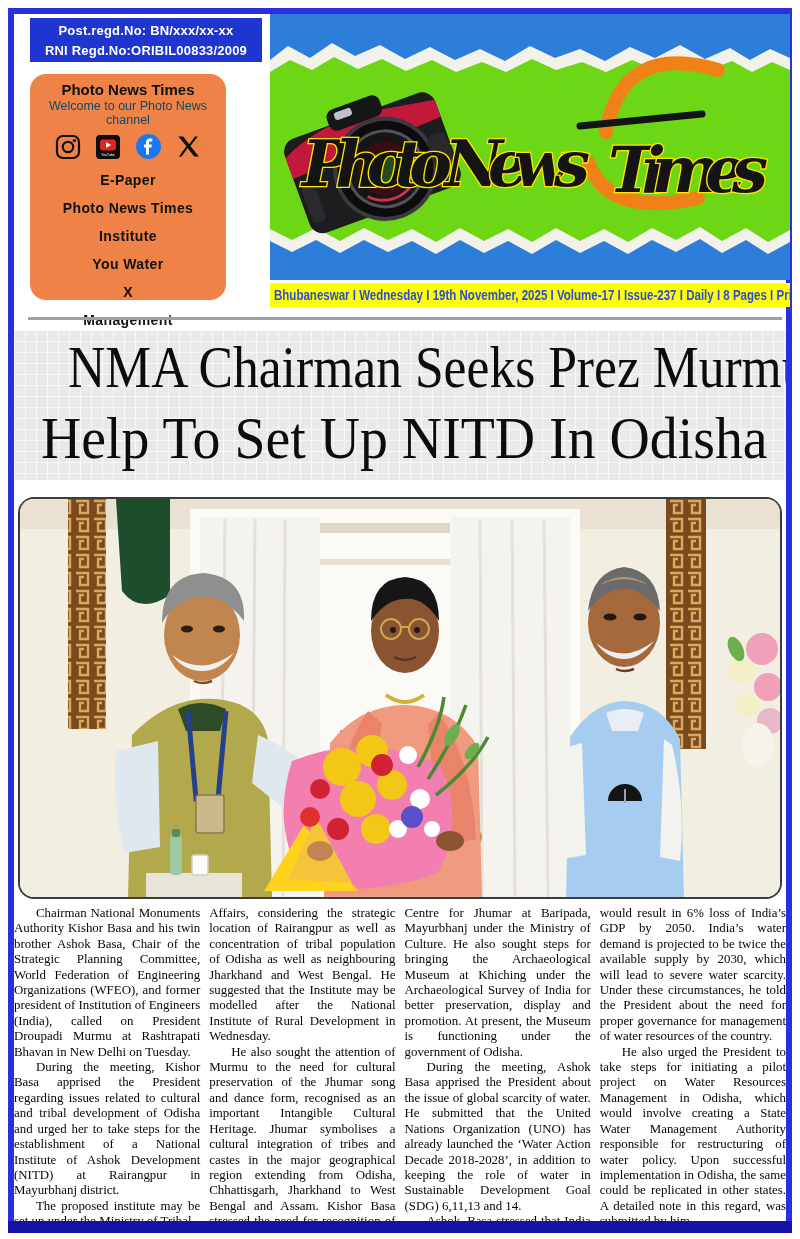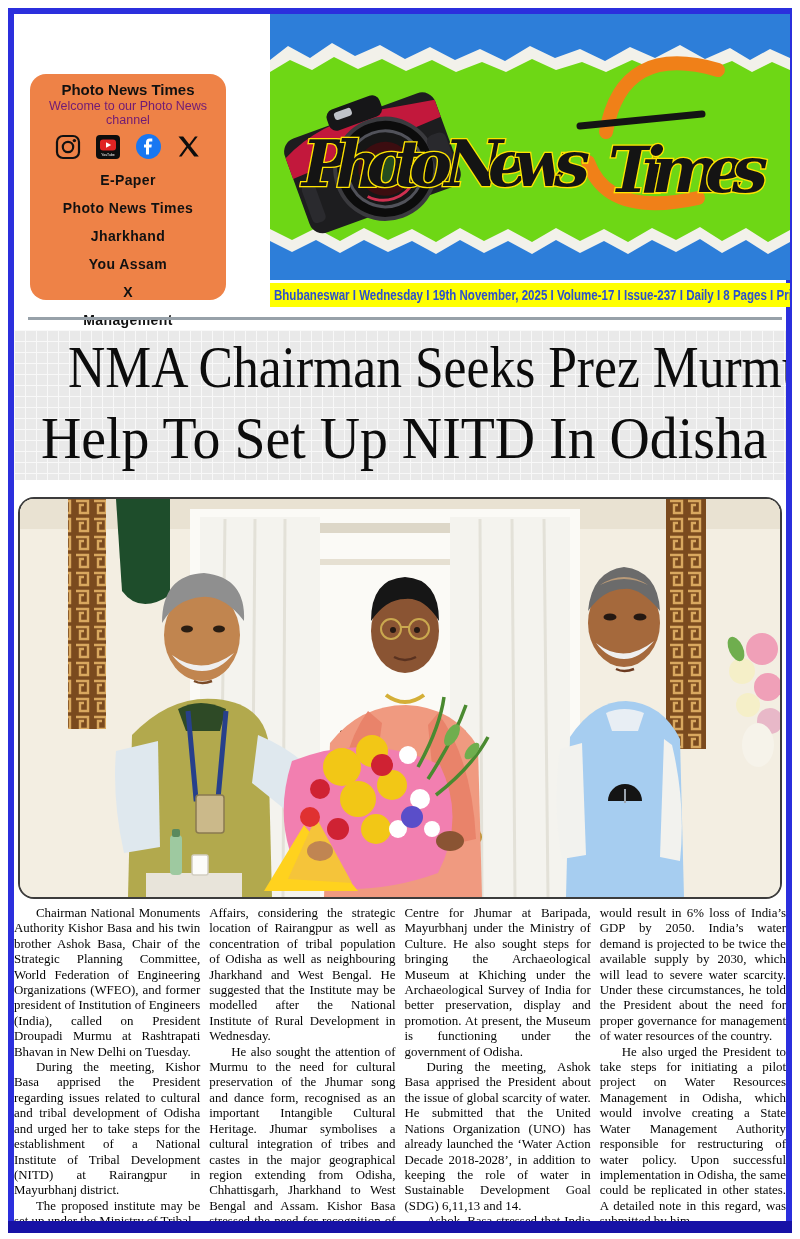--- a/index.html
+++ b/index.html
@@ -8,21 +8,21 @@
 
   .frame { position:absolute; left:8px; top:8px; width:784px; height:1225px; border:6px solid #2b2fdd; pointer-events:none; }
   .bottom-strip { position:absolute; left:8px; top:1221px; width:784px; height:12px; background:#1712a6; }
 
   
   .regd-box { position:absolute; left:30px; top:18px; width:232px; height:44px; background:#1f35cf; color:#fff;
     font-weight:bold; font-size:13px; line-height:1.55; text-align:center; padding-top:3px; letter-spacing:.2px; }
   .channel-box { position:absolute; left:30px; top:74px; width:196px; height:226px; background:#ee8247;
     border-radius:16px; text-align:center; padding-top:7px; }
   .channel-title { font-size:15px; font-weight:bold; color:#111; }
-  .channel-sub { font-size:12.5px; color:#701a75; margin-top:1px; }
+  .channel-sub { font-size:12.5px; color:#0c4a6e; margin-top:1px; }
   .icon-row { display:flex; justify-content:center; align-items:center; gap:14px; margin:6px 0 4px; }
   .icon-row svg { display:block; }
   .channel-link { font-size:14px; font-weight:bold; color:#111; margin-top:12px; letter-spacing:.4px; }
   .channel-copy { font-size:16px; font-weight:bold; color:#111; margin-top:8px; letter-spacing:.2px; }
 
   
   .masthead { position:absolute; left:270px; top:14px; width:520px; height:266px; }
   .dateline { position:absolute; left:270px; top:283px; width:520px; height:24px; background:#ffff00; overflow:hidden; }
   .dateline span { display:inline-block; white-space:nowrap; color:#2b50cf; font-weight:bold; font-size:14.5px;
     line-height:24px; transform:scaleX(.795); transform-origin:left center; padding-left:5px; }
@@ -51,20 +51,24 @@
   .col p { text-indent:1.7em; margin:0; }
   .col p.cont { text-indent:0; }
 </style>
 </head>
 <body>
 
 <div id="page">
 
   <div class="frame"></div>
 
+  <div class="regd-box">
+    <div>Post.regd.No:  BN/xxx/xx-xx</div>
+    <div>RNI  Regd.No:ORIBIL00833/2009</div>
+  </div>
 
   <div class="channel-box">
     <div class="channel-title">Photo News Times</div>
     <div class="channel-sub">Welcome to our Photo News channel</div>
     <div class="icon-row">
       <span>
         <svg width="26" height="26" viewBox="0 0 26 26">
           <rect x="2" y="2" width="22" height="22" rx="6" fill="none" stroke="#111" stroke-width="2.2"></rect>
           <circle cx="13" cy="13" r="5.2" fill="none" stroke="#111" stroke-width="2.2"></circle>
           <circle cx="19.4" cy="6.6" r="1.7" fill="#111"></circle>
@@ -85,22 +89,22 @@
         </svg>
       </span>
       <span>
         <svg width="25" height="25" viewBox="0 0 25 25">
           <path d="M2.5 2.5 L10.4 12.3 L2.9 22.5 H5.6 L11.7 14.1 L18.2 22.5 H22.8 L14.4 12 L21.7 2.5 H19 L13.2 10.3 L7.2 2.5 Z" fill="#0d0d0d"></path>
         </svg>
       </span>
     </div>
     <div class="channel-link">E-Paper</div>
     <div class="channel-link">Photo News Times</div>
-    <div class="channel-link">Jharkhand</div>
-    <div class="channel-link">You Assam</div>
+    <div class="channel-link">Institute</div>
+    <div class="channel-link">You Water</div>
     <div class="channel-link">X</div>
     <div class="channel-link">Management</div>
     <div class="channel-copy">Copyright - Orissa Photo News Analysis</div>
   </div>
 
   <div class="masthead">
     <svg width="520" height="266" viewBox="0 0 520 266">
       <rect x="0" y="0" width="520" height="266" fill="#2d7ed9"></rect>
 
       <polygon fill="#f2f1ea" points="0,46 18,32 40,44 62,29 85,42 110,31 135,45 160,33 185,46 210,35 235,47 260,32 285,44 310,35 335,47 360,33 385,44 410,31 435,45 460,34 480,46 500,35 520,44
@@ -277,21 +281,21 @@
         <rect x="150" y="336" width="12" height="40" rx="4" fill="#9ec9a0"></rect>
         <rect x="152" y="330" width="8" height="8" rx="2" fill="#5a8a5e"></rect>
         <rect x="172" y="356" width="16" height="20" rx="2" fill="#fcfcfa" stroke="#d2cec2" stroke-width="1.5"></rect>
       </g>
     </svg>
   </div>
 
   <div class="columns">
     <div class="col">
       <p>Chairman National Monuments Authority Kishor Basa and his twin brother Ashok Basa, Chair of the Strategic Planning Committee, World Federation of Engineering Organizations (WFEO), and former president of Institution of Engineers (India), called on President Droupadi Murmu at Rashtrapati Bhavan in New Delhi on Tuesday.</p>
-      <p>During the meeting, Kishor Basa apprised the President regarding issues related to cultural and tribal development of Odisha and urged her to take steps for the establishment of a National Institute of Tribal Development (NITD) at Rairangpur in Mayurbhanj district.</p>
+      <p>During the meeting, Kishor Basa apprised the President regarding issues related to cultural and tribal development of Odisha and urged her to take steps for the establishment of a National Institute of Ashok Development (NITD) at Rairangpur in Mayurbhanj district.</p>
       <p>The proposed institute may be set up under the Ministry of Tribal</p>
     </div>
     <div class="col">
       <p class="cont">Affairs, considering the strategic location of Rairangpur as well as concentration of tribal population of Odisha as well as neighbouring Jharkhand and West Bengal. He suggested that the Institute may be modelled after the National Institute of Rural Development in Wednesday.</p>
       <p>He also sought the attention of Murmu to the need for cultural preservation of the Jhumar song and dance form, recognised as an important Intangible Cultural Heritage. Jhumar symbolises a cultural integration of tribes and castes in the major geographical region extending from Odisha, Chhattisgarh, Jharkhand to West Bengal and Assam. Kishor Basa stressed the need for recognition of this song and dance form by establishing a National</p>
     </div>
     <div class="col">
       <p class="cont">Centre for Jhumar at Baripada, Mayurbhanj under the Ministry of Culture. He also sought steps for bringing the Archaeological Museum at Khiching under the Archaeological Survey of India for better preservation, display and promotion. At present, the Museum is functioning under the government of Odisha.</p>
       <p>During the meeting, Ashok Basa apprised the President about the issue of global scarcity of water. He submitted that the United Nations Organization (UNO) has already launched the ‘Water Action Decade 2018-2028’, in addition to keeping the role of water in Sustainable Development Goal (SDG) 6,11,13 and 14.</p>
       <p>Ashok. Basa stressed that India is facing its worst ever water crisis, which</p>

